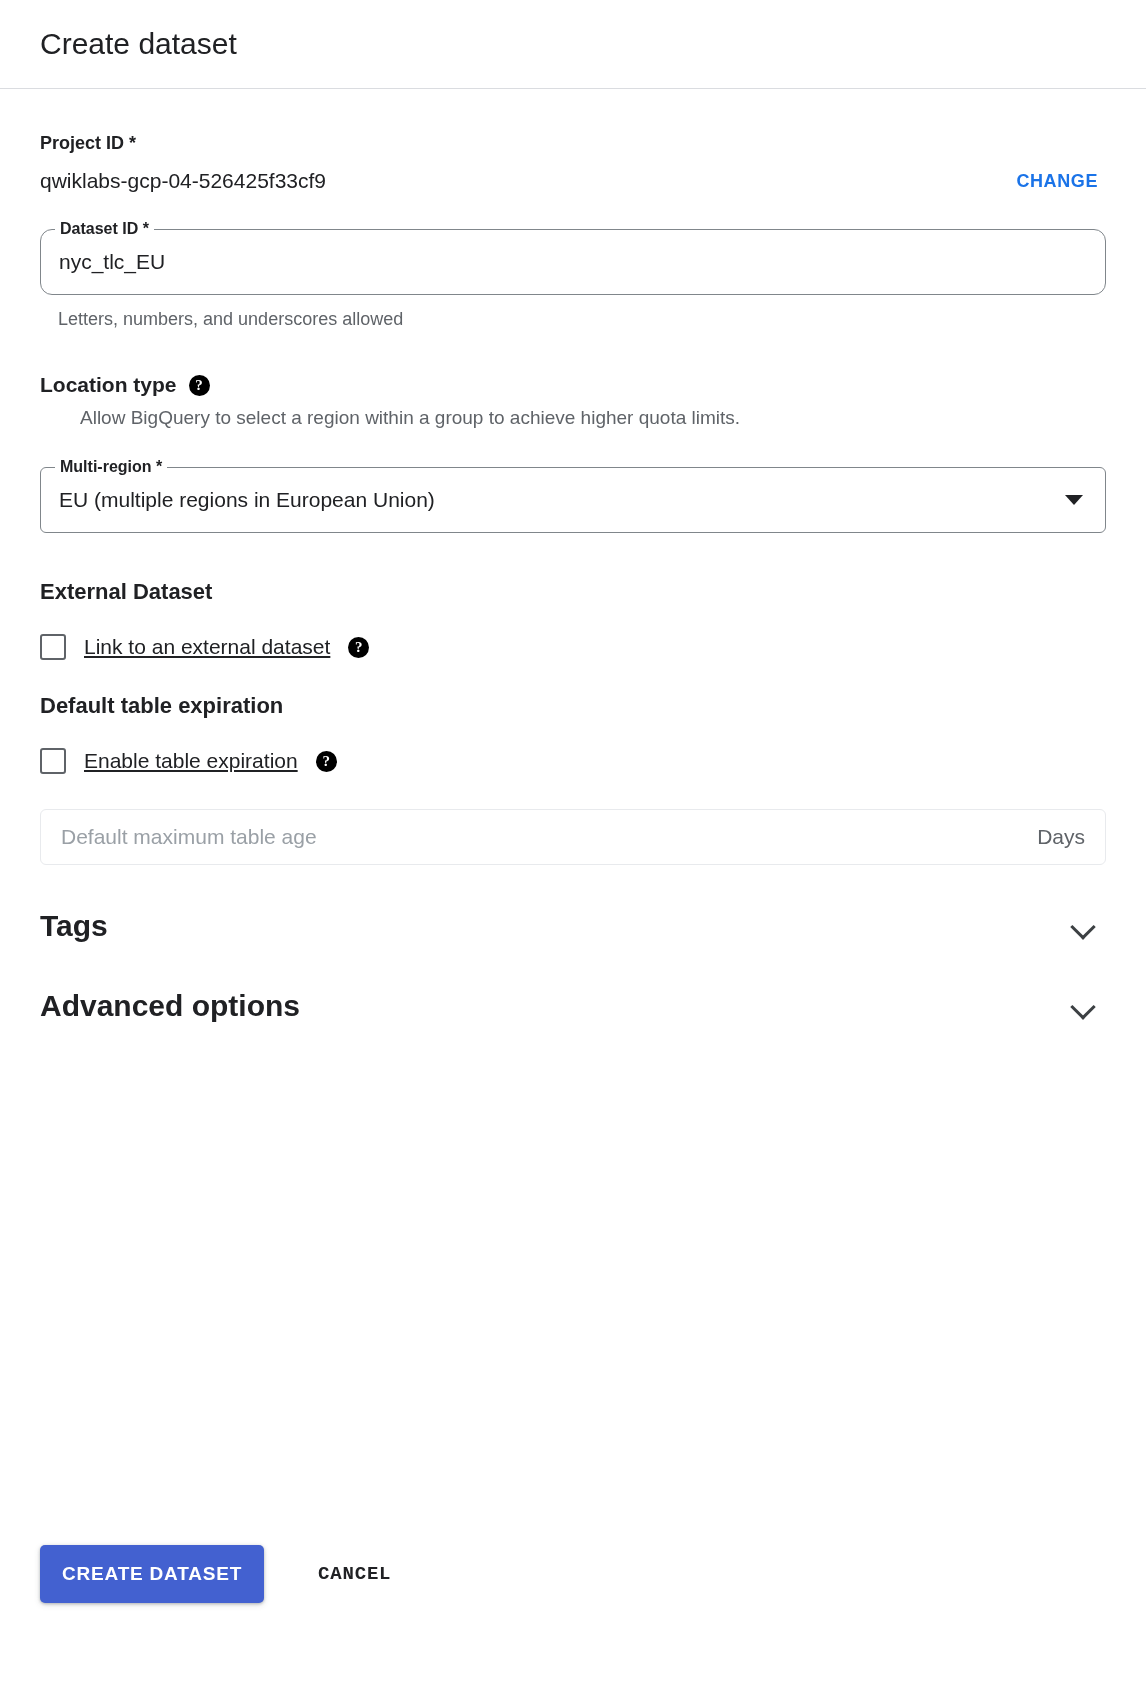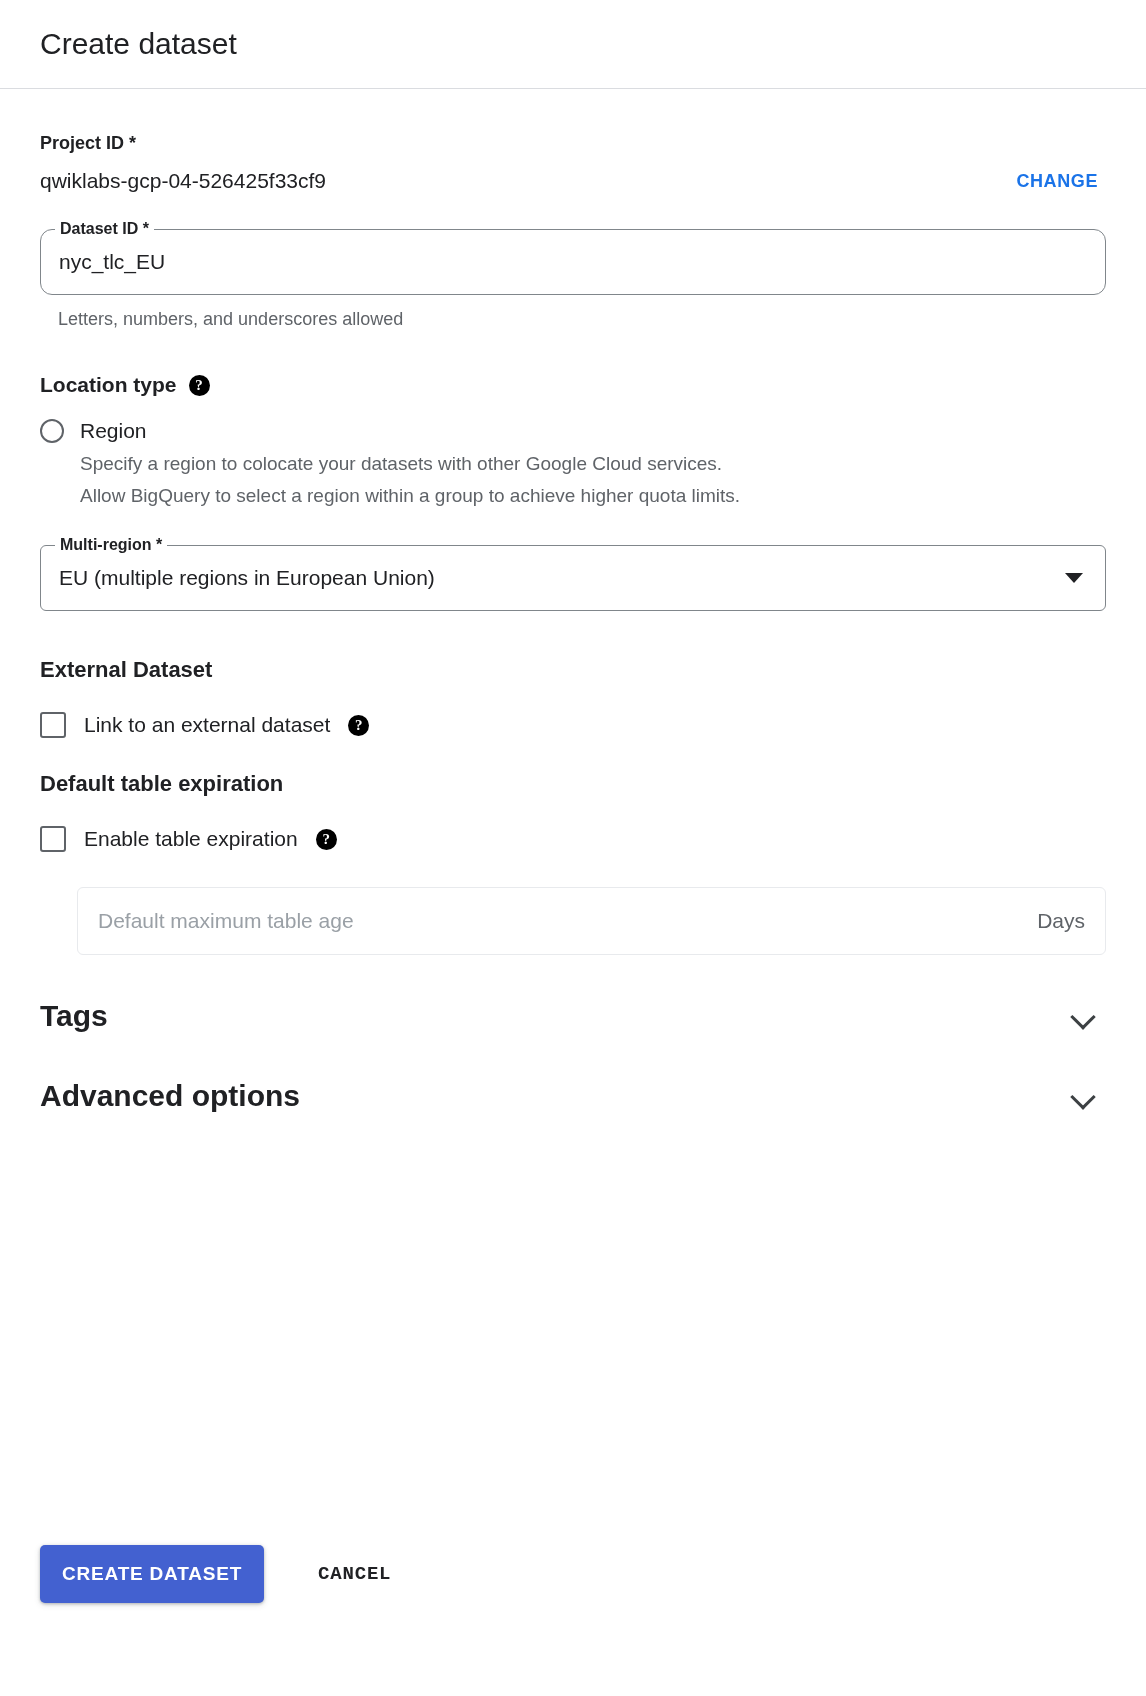--- a/index.html
+++ b/index.html
@@ -257,34 +257,34 @@
     border-radius: 3px;
     box-sizing: border-box;
     margin-right: 18px;
     flex: none;
   }
   .check-label {
     font-size: 21px;
     color: #202124;
     line-height: 28px;
     margin-right: 18px;
+    text-decoration: underline;
   }
 
   
   .flat-input {
     margin-top: 34px;
-    height: 68px;
+    height: 56px;
     border: 1px solid #e8eaed;
     border-radius: 6px;
     box-sizing: border-box;
     display: flex;
     align-items: center;
     justify-content: space-between;
     padding: 0 20px;
-    margin-left: 37px;
   }
   .flat-input .ph {
     font-size: 21px;
     color: #9aa0a6;
     line-height: 28px;
   }
   .flat-input .suffix {
     font-size: 21px;
     color: #5f6368;
     line-height: 28px;
@@ -386,27 +386,20 @@
       <span class="value">nyc_tlc_EU</span>
     </div>
     <div class="hint">Letters, numbers, and underscores allowed</div>
 
     <div class="section-head">
       <span class="txt">Location type</span>
       <span class="help-icon">?</span>
     </div>
 
     <div>
-      <div>
-        <div class="radio-row">
-          <span class="radio"></span>
-          <span class="radio-label">Region</span>
-        </div>
-        <div class="radio-desc">Specify a region to colocate your datasets with other Google Cloud services.</div>
-      </div>
 
       <div>
         <div class="radio-desc">Allow BigQuery to select a region within a group to achieve higher quota limits.</div>
       </div>
     </div>
 
     <div class="outlined-select">
       <span class="legend">Multi-region *</span>
       <span class="value">EU (multiple regions in European Union)</span>
       <span class="caret"></span>

